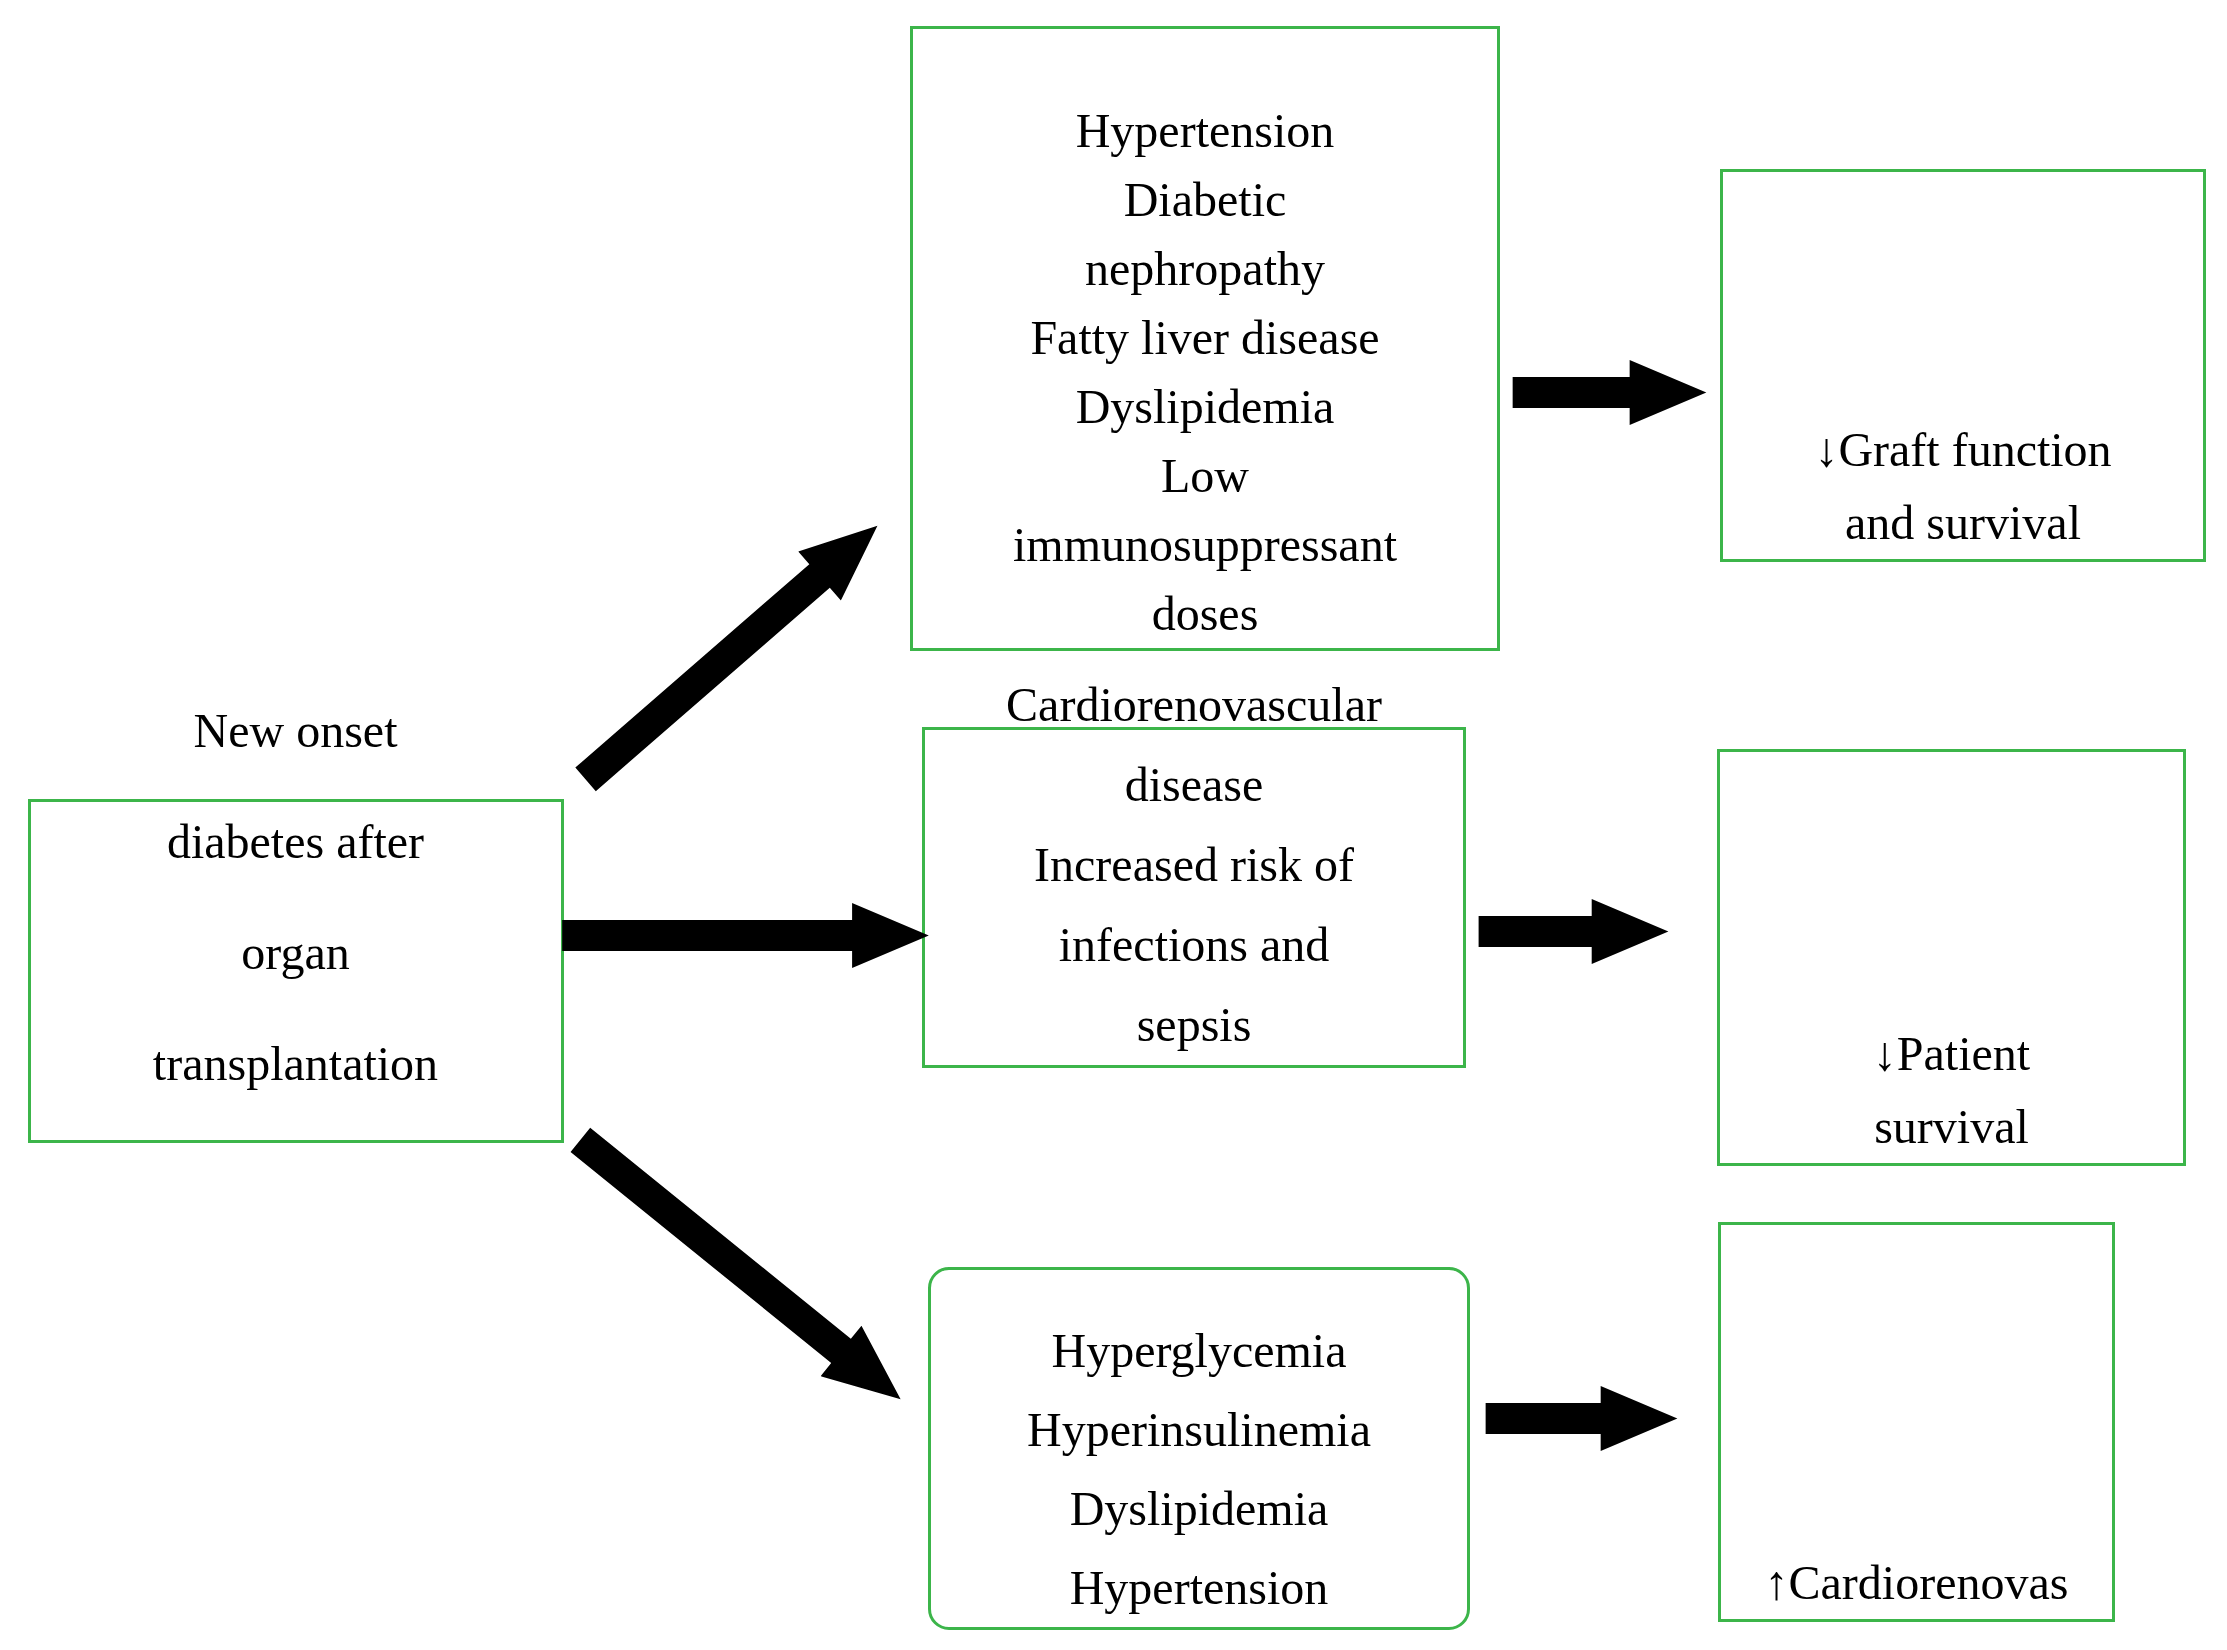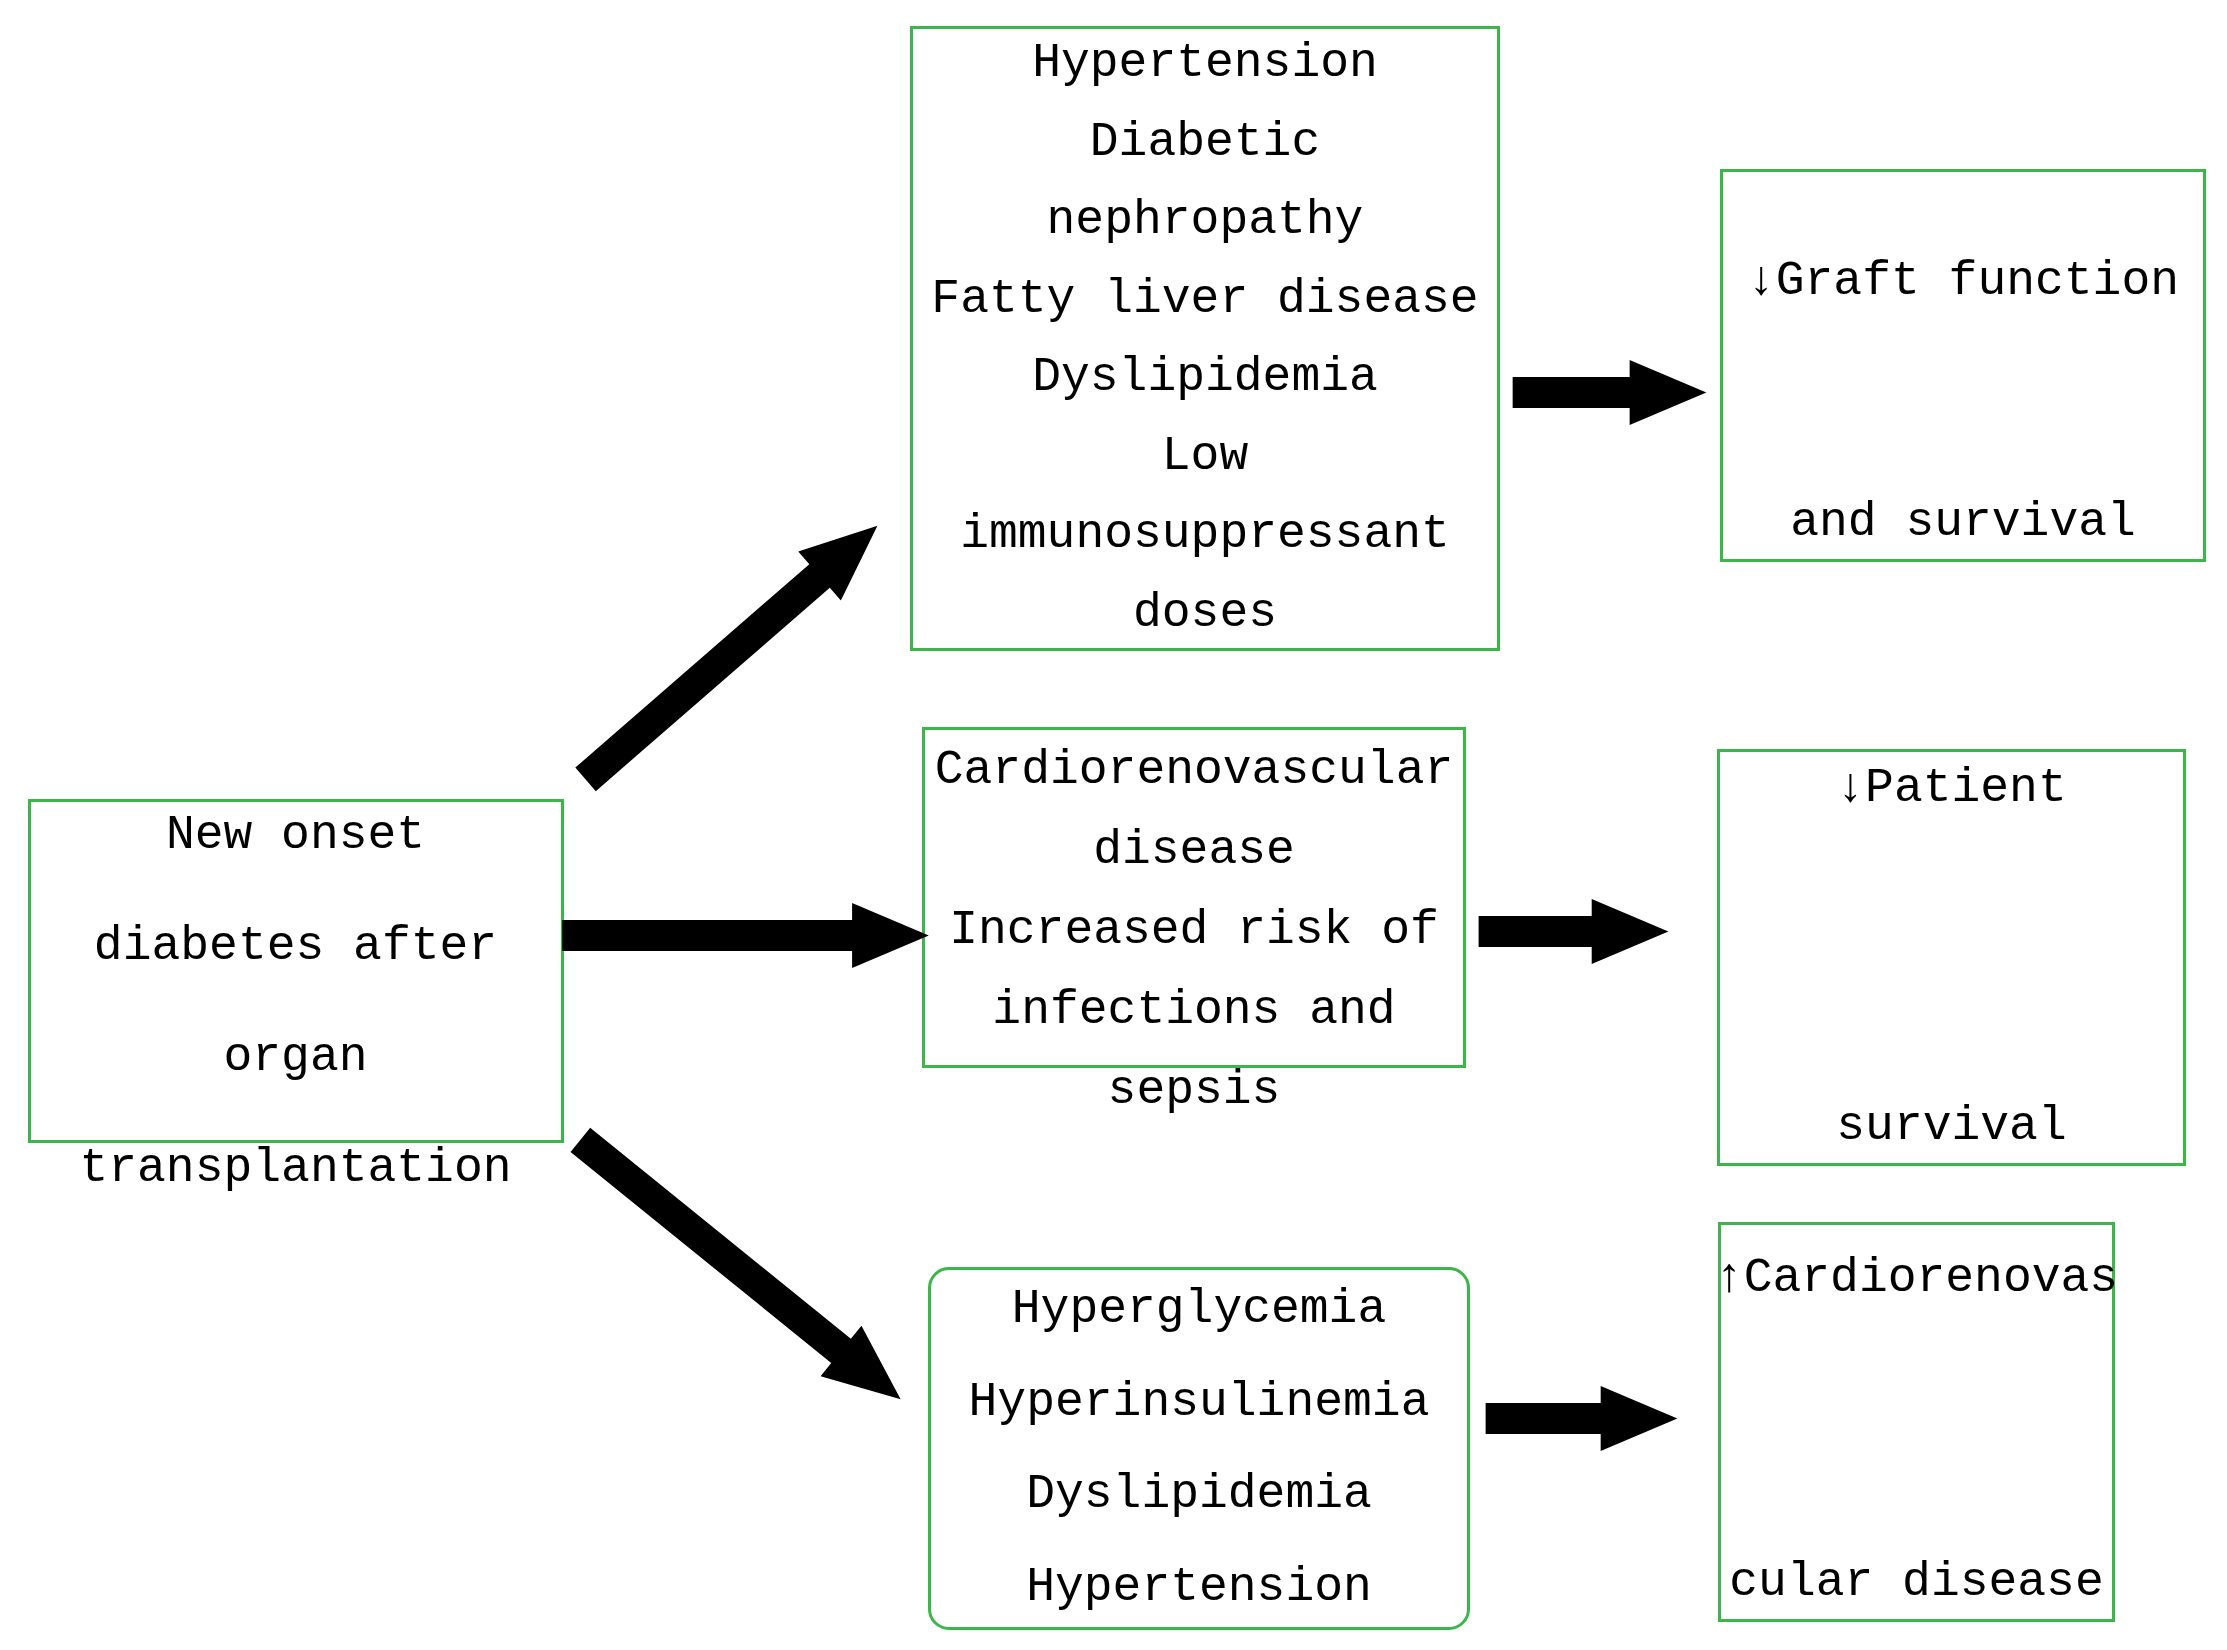--- a/index.html
+++ b/index.html
@@ -18,24 +18,23 @@
     color: var(--text-color);
     overflow: hidden;
   }
   .box {
     position: absolute;
     box-sizing: border-box;
     border: 3.3px solid var(--box-border);
     background: var(--bg-color);
     display: flex;
     flex-direction: column;
-    justify-content: space-between;
+    justify-content: flex-end;
     align-items: center;
     text-align: center;
-    font-family: Liberation Mono, monospace;
   }
   .line {
     white-space: nowrap;
     font-size: 48px;
     line-height: 69px;
   }
   
   .box-source        { left: 27.5px;   top: 799px; width: 536px; height: 344px; padding-bottom: 43px; gap: 44px; }
   .box-source .line  { line-height: 67px; }
   .box-risk          { left: 910px; top: 26px;   width: 590px; height: 625px; }
@@ -98,21 +97,20 @@
     <div class="line">and survival</div>
   </div>
 
   <div class="box box-patient">
     <div class="line">↓Patient</div>
     <div class="line">survival</div>
   </div>
 
   <div class="box box-crv">
     <div class="line">↑Cardiorenovas</div>
-    <div class="line">cular disease</div>
   </div>
 
   <svg class="arrow arrow-up" style="left:537px; top:620px;" width="389" height="65" viewBox="0 0 595 100">
     <polygon points="0,26 477,26 477,0 595,50 477,100 477,74 0,74" fill="#000000"></polygon>
   </svg>
 
   <svg class="arrow" style="left:561px; top:903px;" width="369" height="65" viewBox="0 0 564 100">
     <polygon points="0,26 446,26 446,0 564,50 446,100 446,74 0,74" fill="#000000"></polygon>
   </svg>
 

